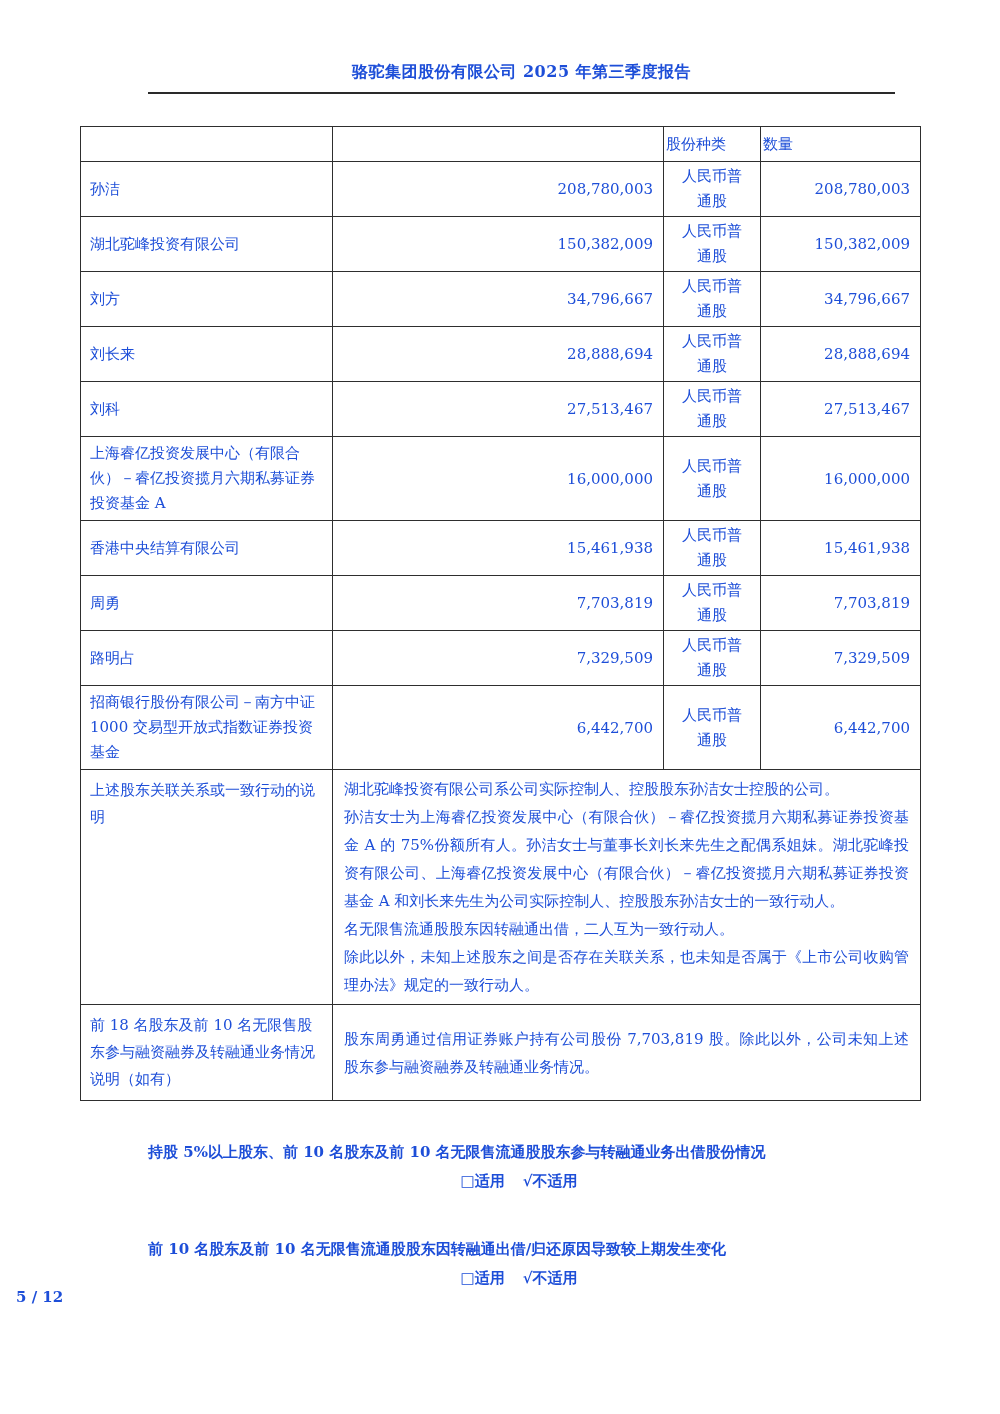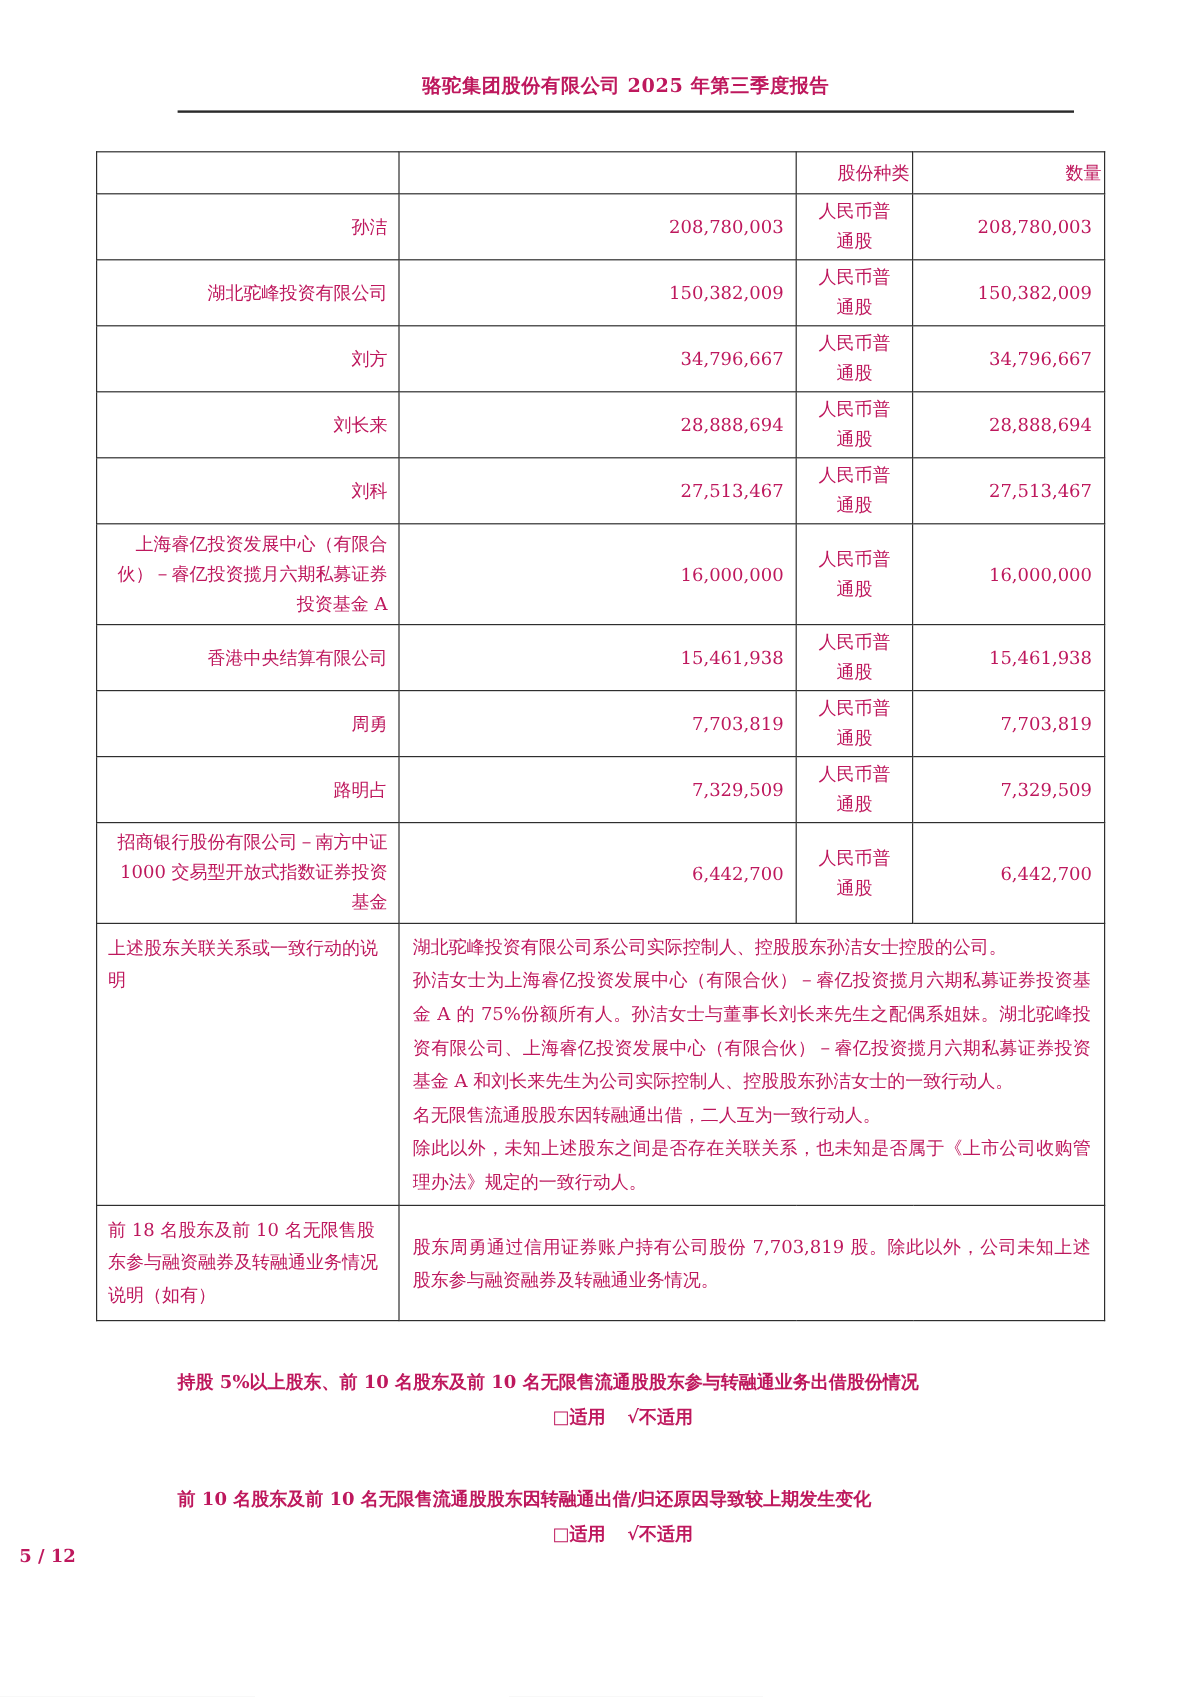--- a/index.html
+++ b/index.html
@@ -6,21 +6,21 @@
   body {
     background:#e8e8e8;
     font-family:"DejaVu Serif","Liberation Serif",serif;
   }
   .page {
     position:relative;
     width:1000px;
     height:1414px;
     margin:0 auto;
     background:#ffffff;
-    color:#be185d;
+    color:#1d4ed8;
     overflow:hidden;
   }
   
   .doc-header {
     margin:62px 105px 0 148px;
     width:747px;
     text-align:center;
     border-bottom:2px solid #2a2a2a;
     padding-bottom:9px;
   }
@@ -37,29 +37,29 @@
     border-collapse:collapse;
     table-layout:fixed;
   }
   table.shareholders td {
     border:1px solid #2e2e2e;
     font-size:15px;
     word-break:break-all;
   }
   .hdr-cell {
     height:30px;
-    text-align:right;
+    text-align:left;
     vertical-align:middle;
     padding:2px;
   }
   .cell-name {
     padding:4px 9px;
     line-height:25px;
     vertical-align:middle;
-    text-align:right;
+    text-align:left;
   }
   .cell-num {
     text-align:right;
     padding:4px 10px;
     vertical-align:middle;
   }
   .cell-type {
     text-align:center;
     padding:2px 15px;
     line-height:25px;

